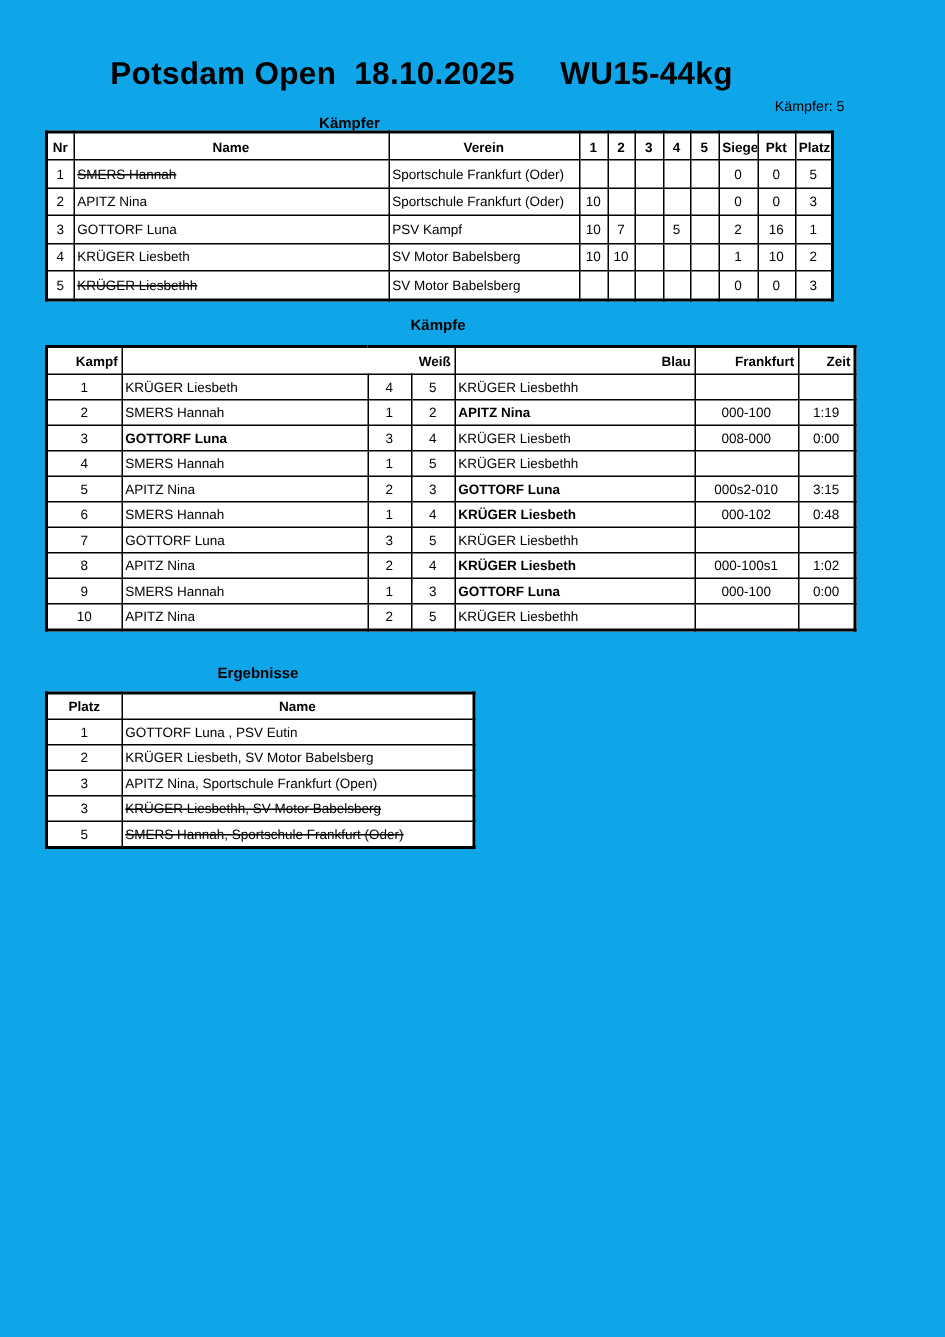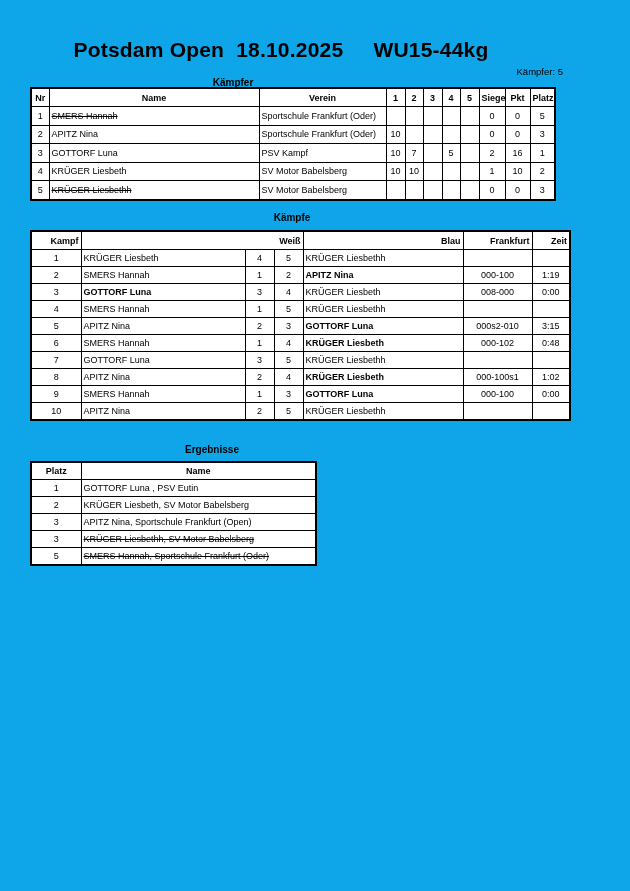--- a/index.html
+++ b/index.html
@@ -9,21 +9,21 @@
   }
   .title{
     position:absolute;top:38px;left:0;width:562px;text-align:center;
     font-size:21px;font-weight:bold;white-space:pre;letter-spacing:.2px;
   }
   .seclabel{
     position:absolute;font-size:10px;font-weight:bold;text-align:center;white-space:pre;
   }
   .lbl-fighters{top:77px;left:0;width:466px;}
   .lbl-bouts{top:212px;left:0;width:536px;margin-left:24px;}
-  .lbl-results{top:444px;left:0;width:344px;padding-left:40px;}
+  .lbl-results{top:444px;left:0;width:344px;}
   .count{
     position:absolute;top:66px;right:67px;font-size:9.5px;white-space:pre;
   }
   table.tbl{
     position:absolute;border-collapse:collapse;table-layout:fixed;
     border:2px solid #000;background:#fff;
   }
   .t1{top:87px;left:30px;width:524px;}
   .t2{top:230px;left:30px;width:539px;}
   .t3{top:461px;left:30px;width:285px;}

